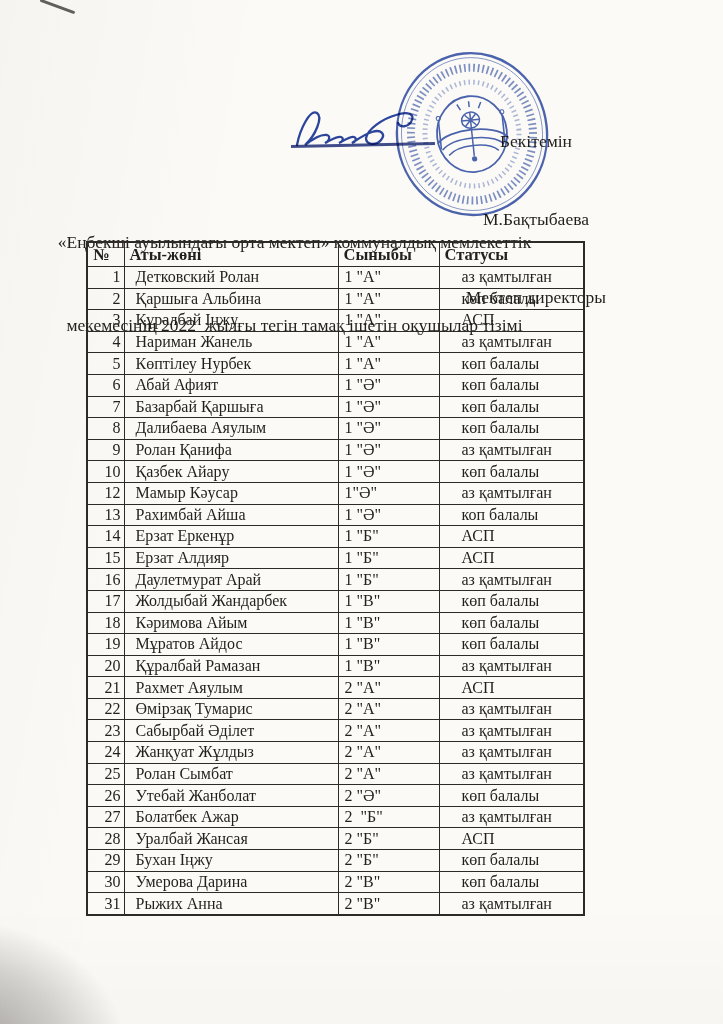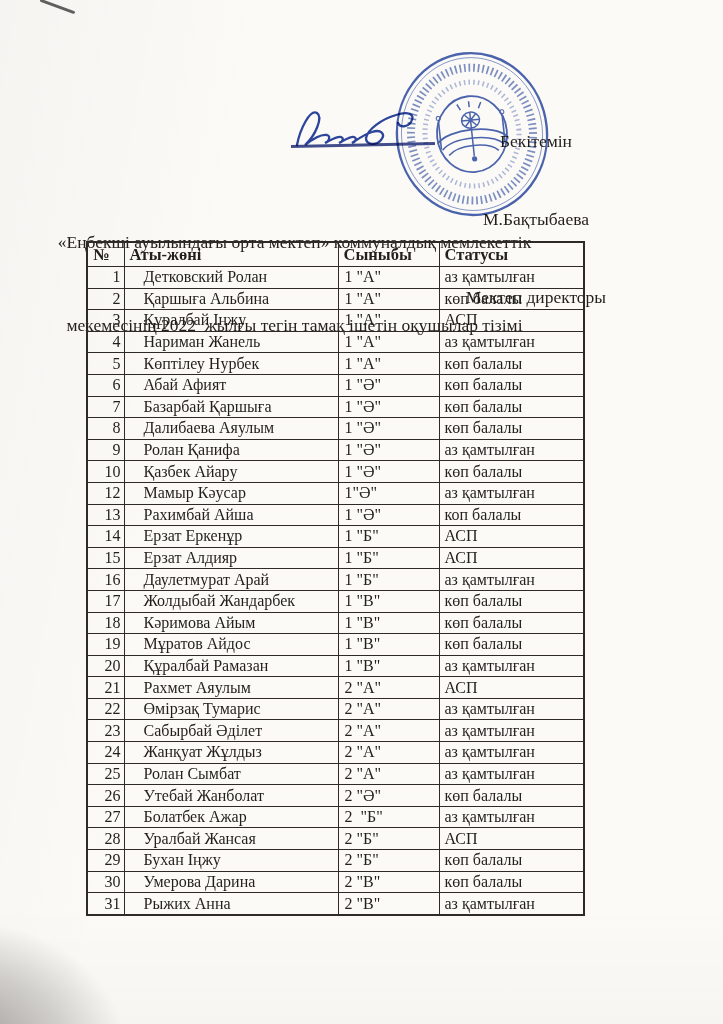--- a/index.html
+++ b/index.html
@@ -43,23 +43,23 @@
   }
   .tbl-wrap{position:absolute;left:86px;top:241px;}
   table{border-collapse:collapse;table-layout:fixed;width:497px;
     font-size:16px;color:var(--ink,#221f1c);}
   col.c1{width:37px}col.c2{width:214px}col.c3{width:101px}col.c4{width:145px}
   th,td{border:1.6px solid var(--tborder,#2e2b27);overflow:hidden;}
   table{border:2.2px solid var(--tborder,#2e2b27);}
   th{height:23px;text-align:left;padding:0 2px 0 5px;font-size:16.5px;font-weight:bold;}
   td{height:20.6px;padding:0 2px;}
   td.c-no{text-align:right;padding-right:3px;}
-  td.c-name{padding-left:19px;}
+  td.c-name{padding-left:11px;}
   td.c-grade{padding-left:6px;white-space:pre;}
-  td.c-status{padding-left:5px;}
+  td.c-status{padding-left:22px;}
 </style>
 </head>
 <body>
 
 <div class="page">
 
   <div class="pen-mark"></div>
 
   <div class="approval">
     <div>Бекітемін</div>

